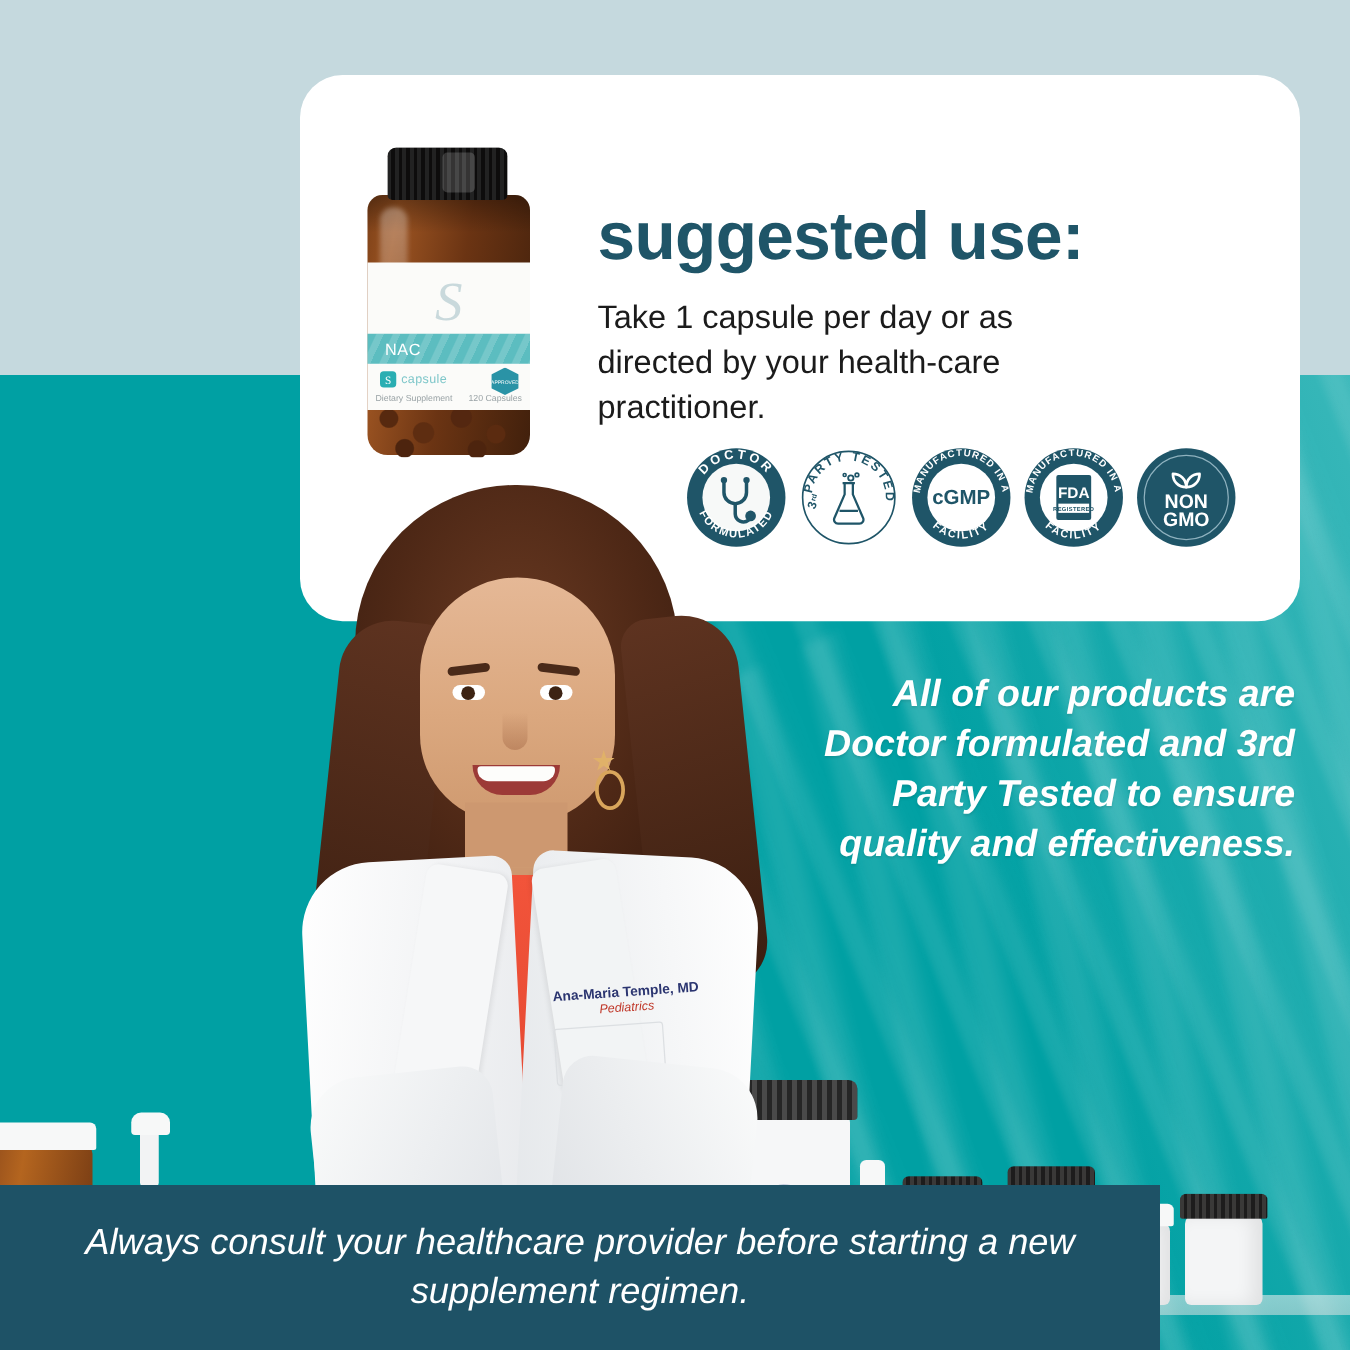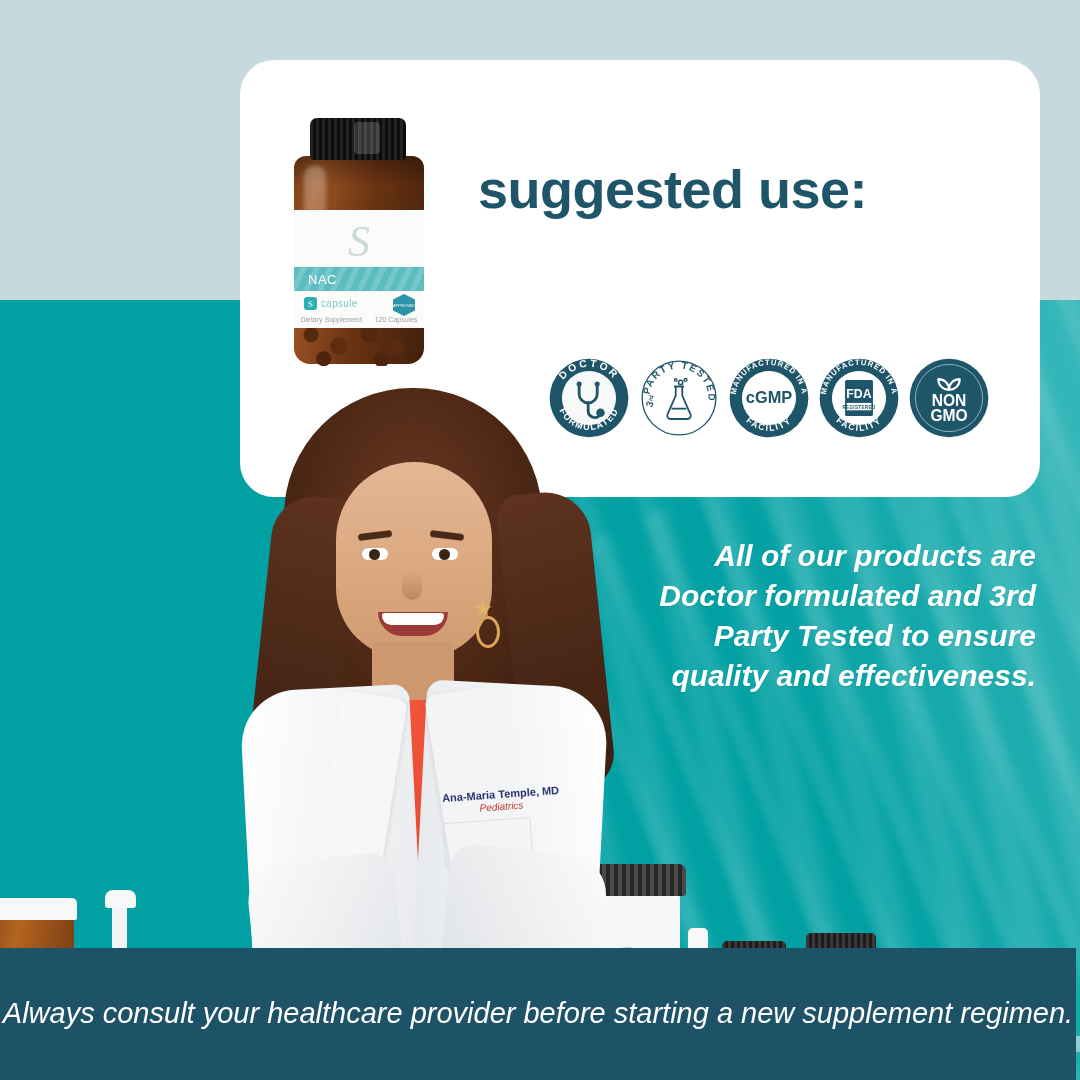--- a/index.html
+++ b/index.html
@@ -169,21 +169,21 @@
       font-family:"Liberation Serif",serif;font-style:italic;}
   .shelf-surface{position:absolute;left:0;bottom:28px;width:1080px;height:16px;
       background:linear-gradient(180deg,#eef0f0,#dfe3e3);opacity:.55;}
 
   
   .promo{position:absolute;right:44px;top:536px;width:390px;z-index:8;text-align:right;
       color:#fff;font-weight:bold;font-style:italic;font-size:30px;line-height:1.33;
       text-shadow:0 1px 2px rgba(0,0,0,.10);}
 
   
-  .bottombar{position:absolute;left:0;top:948px;width:1076px;height:132px;background:#1e5266;z-index:9;
+  .bottombar{position:absolute;left:0;top:948px;width:928px;height:132px;background:#1e5266;z-index:9;
       display:flex;align-items:center;justify-content:center;}
   .bottombar p{margin:0;color:#fff;font-style:italic;font-size:29px;line-height:1.36;text-align:center;}
 </style>
 </head>
 <body>
 
 <div class="stage">
 
   <div class="bg-top"></div>
   <div class="bg-teal">
@@ -306,20 +306,21 @@
         <span>Dietary Supplement</span>
         <span>120 Capsules</span>
       </div>
     </div>
     <div class="btl-cap">
         <i class="btl-cap-hl"></i>
       </div>
   </div>
 
   <h1 class="head">suggested use:</h1>
+  <p class="body-txt">Take 1 capsule per day or as directed by your health-care practitioner.</p>
 
   <div class="badges">
 
     <div class="badge">
       <svg class="bsvg" viewBox="0 0 100 100">
         <circle cx="50" cy="50" r="48" fill="#1f5568"></circle>
         <circle cx="50" cy="50" r="33" fill="#f7f9f8"></circle>
         <path id="dfTop" d="M50,50 m-38,0 a38,38 0 0 1 76,0" fill="none"></path>
         <path id="dfBot" d="M50,50 m-39,0 a39,39 0 0 0 78,0" fill="none"></path>
         <text fill="#ffffff" font-size="12.5" font-weight="bold" letter-spacing="3.2" font-family="Liberation Sans, sans-serif">

